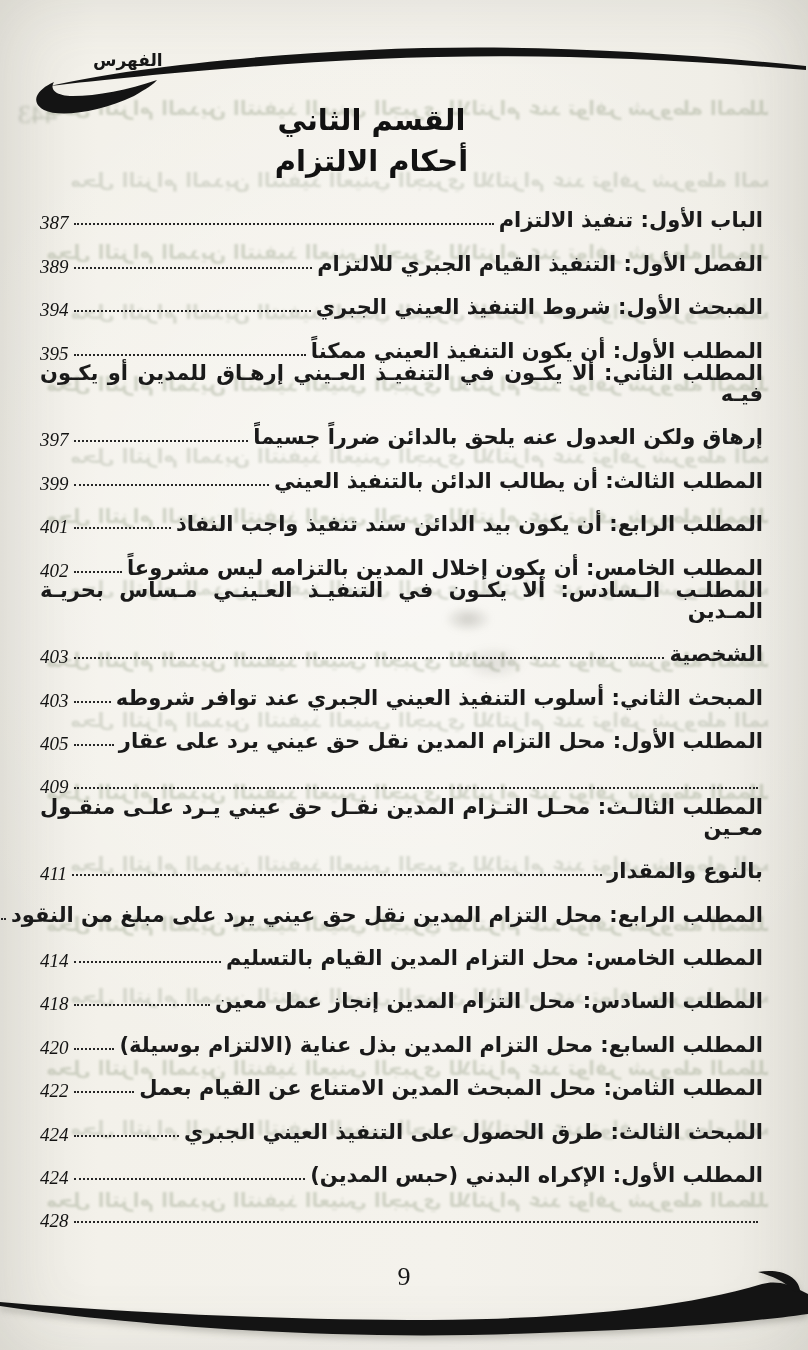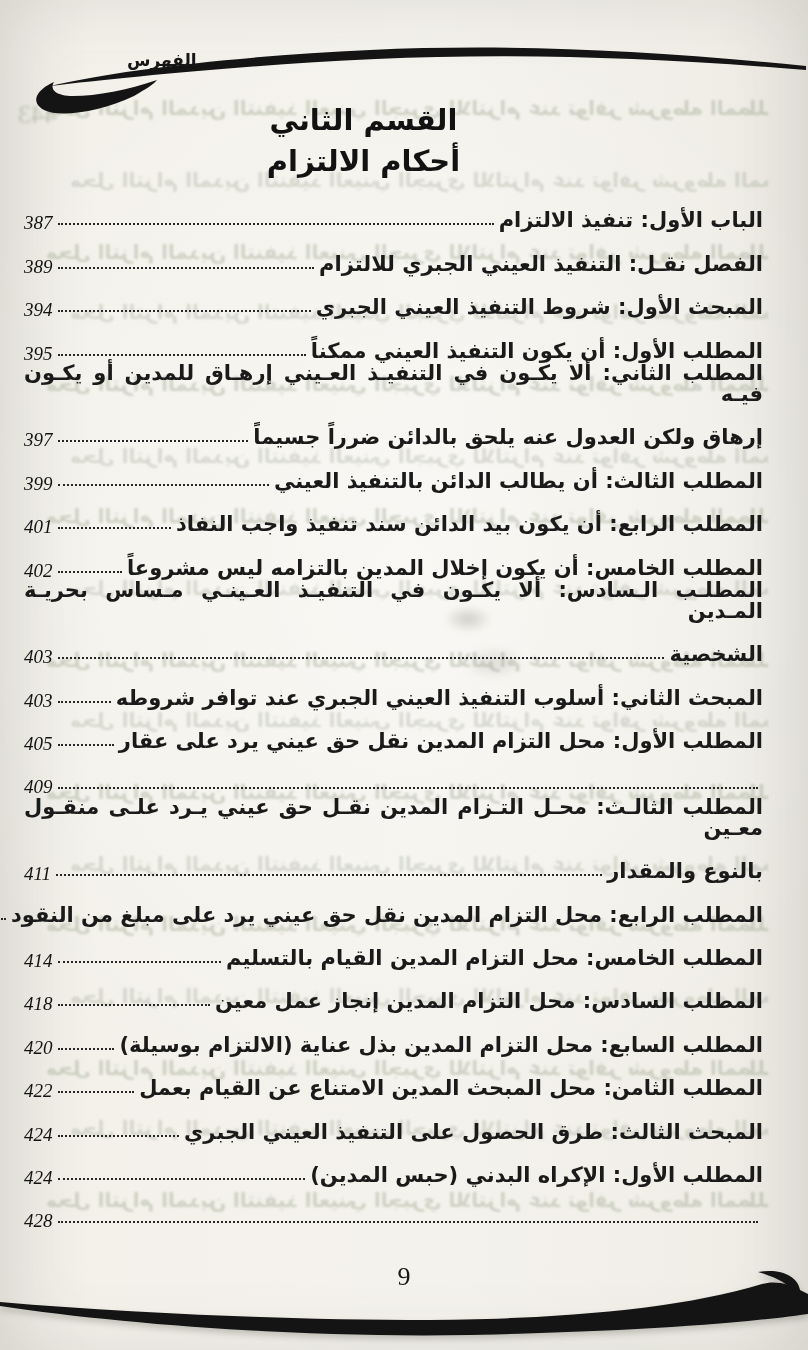--- a/index.html
+++ b/index.html
@@ -45,23 +45,22 @@
   
   .top-swoosh{position:absolute;top:26px;left:0;width:808px;height:96px;}
   .bottom-swoosh{position:absolute;top:1262px;left:0;width:808px;height:90px;
     filter:drop-shadow(0 4px 3px rgba(60,58,50,.25));}
   .swoosh-fill{fill:#141414;}
   
   .header-label{
     position:absolute;top:50px;left:93px;
     font-weight:700;font-size:17px;letter-spacing:0;
     color:#161616;
-    margin-left:34px;
-  }
-  .content{position:absolute;inset:0;padding:0 45px 0 24px;direction:rtl;}
+  }
+  .content{position:absolute;inset:0;padding:0 45px 0 40px;direction:rtl;}
   .heading{margin-top:100px;text-align:center;transform:translateX(-30px);}
   .heading .h-line{font-weight:700;font-size:29px;line-height:41px;color:#121212;}
   
   .toc{margin-top:12px;}
   .row{display:flex;align-items:flex-end;height:43.4px;direction:rtl;}
   .row .t{
     font-weight:700;font-size:21px;line-height:1;
     padding-bottom:6px;white-space:nowrap;color:#1a1a1a;
   }
   .row.full .t{
@@ -131,21 +130,21 @@
       <div class="h-line">أحكام الالتزام</div>
     </div>
 
     <div class="toc">
         <div class="row">
           <span class="t">الباب الأول: تنفيذ الالتزام</span>
           <span class="leader"></span>
           <span class="pg">387</span>
         </div>
         <div class="row">
-          <span class="t">الفصل نقـل: التنفيذ العيني الجبري للالتزام</span>
+          <span class="t">الفصل الأول: التنفيذ القيام الجبري للالتزام</span>
           <span class="leader"></span>
           <span class="pg">389</span>
         </div>
         <div class="row">
           <span class="t">المبحث الأول: شروط التنفيذ العيني الجبري</span>
           <span class="leader"></span>
           <span class="pg">394</span>
         </div>
         <div class="row">
           <span class="t">المطلب الأول: أن يكون التنفيذ العيني ممكناً</span>

